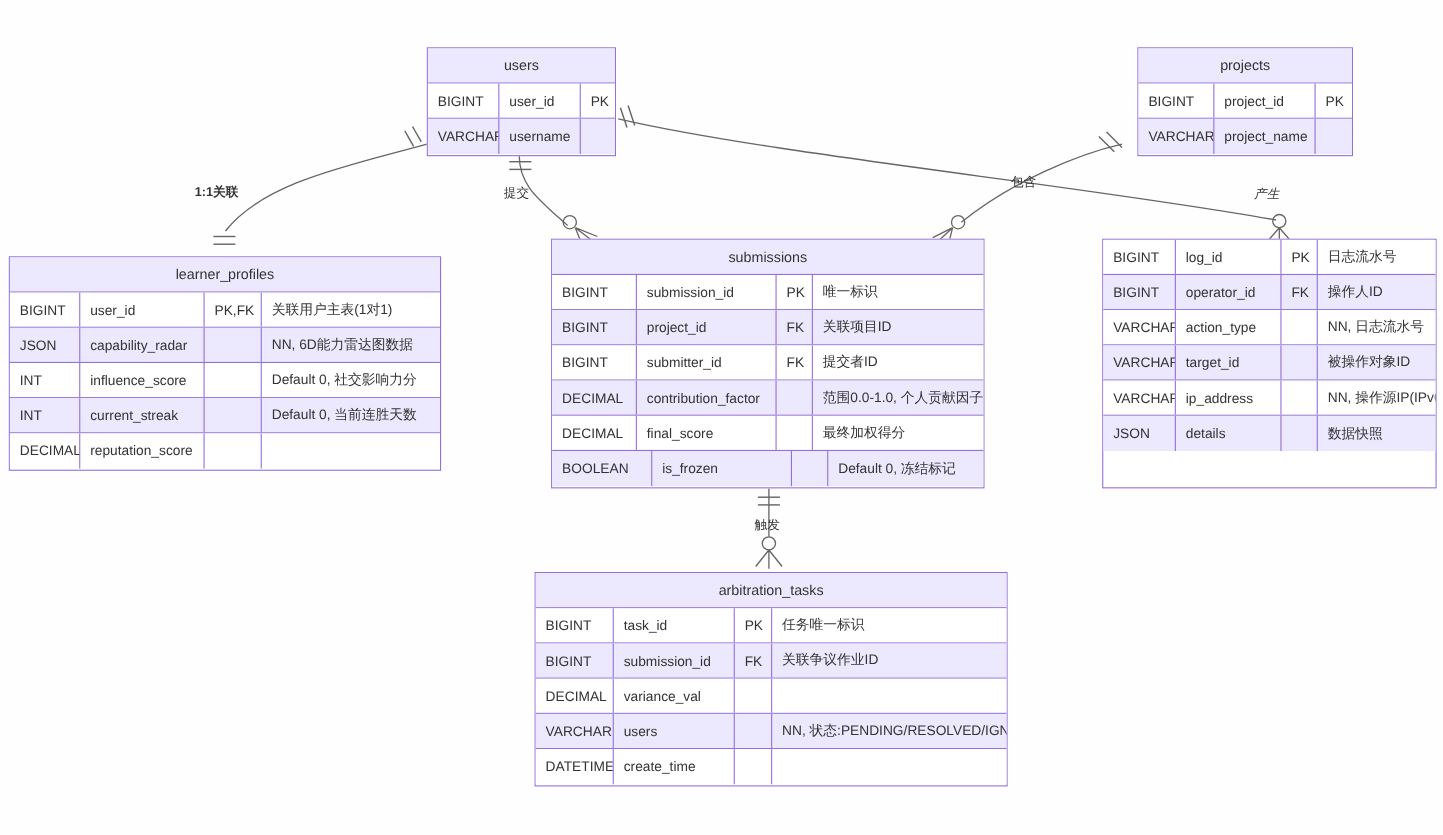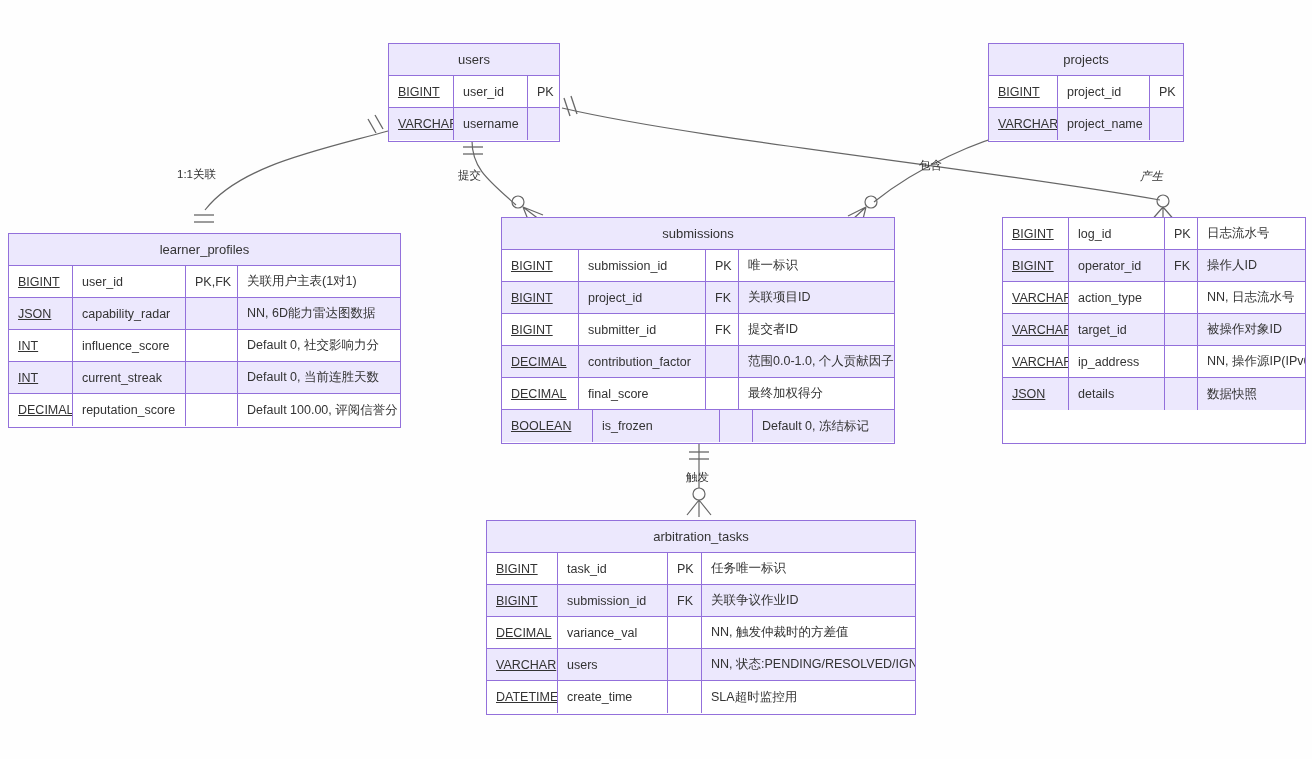--- a/index.html
+++ b/index.html
@@ -46,21 +46,21 @@
   .cell{
     box-sizing:border-box;
     border-right:1px solid #9370DB;
     padding:0 9px;
     display:flex;
     align-items:center;
     white-space:nowrap;
     overflow:hidden;
   }
   .cell.last{border-right:none;}
-  .c-type{flex:0 0 auto;text-decoration:underline;}
+  .c-type{flex:0 0 auto;}
   .c-name{flex:0 0 auto;}
   .c-key{flex:0 0 auto;justify-content:flex-start;}
   .c-cmt{flex:1 1 auto;}
 
   .rel-label{
     position:absolute;
     font-size:11.5px;
     color:#333333;
     white-space:nowrap;
     z-index:3;
@@ -138,21 +138,21 @@
       <div class="cell c-name" style="width:74px">user_id</div>
       <div class="cell c-key last" style="width:32px">PK</div>
     </div>
     <div class="attr-row alt">
       <div class="cell c-type" style="width:65px">VARCHAR</div>
       <div class="cell c-name" style="width:74px">username</div>
       <div class="cell c-key last" style="width:32px"></div>
     </div>
   </div>
 
-  <div class="entity" style="left:988px;top:43px;width:196px;height:99px;">
+  <div class="entity" style="left:1034px;top:43px;width:196px;height:99px;">
     <div class="entity-title">projects</div>
     <div class="attr-row plain">
       <div class="cell c-type" style="width:69px">BIGINT</div>
       <div class="cell c-name" style="width:92px">project_id</div>
       <div class="cell c-key last" style="width:33px">PK</div>
     </div>
     <div class="attr-row alt">
       <div class="cell c-type" style="width:69px">VARCHAR</div>
       <div class="cell c-name" style="width:92px">project_name</div>
       <div class="cell c-key last" style="width:33px"></div>
@@ -182,21 +182,20 @@
     <div class="attr-row alt">
       <div class="cell c-type" style="width:64px">INT</div>
       <div class="cell c-name" style="width:113px">current_streak</div>
       <div class="cell c-key" style="width:52px"></div>
       <div class="cell c-cmt last">Default 0, 当前连胜天数</div>
     </div>
     <div class="attr-row plain">
       <div class="cell c-type" style="width:64px">DECIMAL</div>
       <div class="cell c-name" style="width:113px">reputation_score</div>
       <div class="cell c-key" style="width:52px"></div>
-      <div class="cell c-cmt last">Default 100.00, 评阅信誉分</div>
     </div>
   </div>
 
   <div class="entity" style="left:501px;top:217px;width:394px;height:227px;">
     <div class="entity-title">submissions</div>
     <div class="attr-row plain">
       <div class="cell c-type" style="width:77px">BIGINT</div>
       <div class="cell c-name" style="width:127px">submission_id</div>
       <div class="cell c-key" style="width:33px">PK</div>
       <div class="cell c-cmt last">唯一标识</div>
@@ -283,35 +282,33 @@
     <div class="attr-row alt">
       <div class="cell c-type" style="width:71px">BIGINT</div>
       <div class="cell c-name" style="width:110px">submission_id</div>
       <div class="cell c-key" style="width:34px">FK</div>
       <div class="cell c-cmt last">关联争议作业ID</div>
     </div>
     <div class="attr-row plain">
       <div class="cell c-type" style="width:71px">DECIMAL</div>
       <div class="cell c-name" style="width:110px">variance_val</div>
       <div class="cell c-key" style="width:34px"></div>
-      <div class="cell c-cmt last">NN, 触发仲裁时的方差值</div>
     </div>
     <div class="attr-row alt">
       <div class="cell c-type" style="width:71px">VARCHAR</div>
       <div class="cell c-name" style="width:110px">users</div>
       <div class="cell c-key" style="width:34px"></div>
       <div class="cell c-cmt last">NN, 状态:PENDING/RESOLVED/IGNORED</div>
     </div>
     <div class="attr-row plain">
       <div class="cell c-type" style="width:71px">DATETIME</div>
       <div class="cell c-name" style="width:110px">create_time</div>
       <div class="cell c-key" style="width:34px"></div>
-      <div class="cell c-cmt last">SLA超时监控用</div>
-    </div>
-  </div>
-
-  <div class="rel-label" style="left:177px;top:167px;">1:1关联</div>
+    </div>
+  </div>
+
+  <div class="rel-label" style="left:177px;top:167px;font-weight:bold;">1:1关联</div>
   <div class="rel-label" style="left:458px;top:168px;">提交</div>
   <div class="rel-label" style="left:919px;top:158px;">包含</div>
   <div class="rel-label" style="left:1140px;top:169px;font-style:italic;">产生</div>
   <div class="rel-label" style="left:686px;top:470px;">触发</div>
 
 </div>
 
 </body></html>

